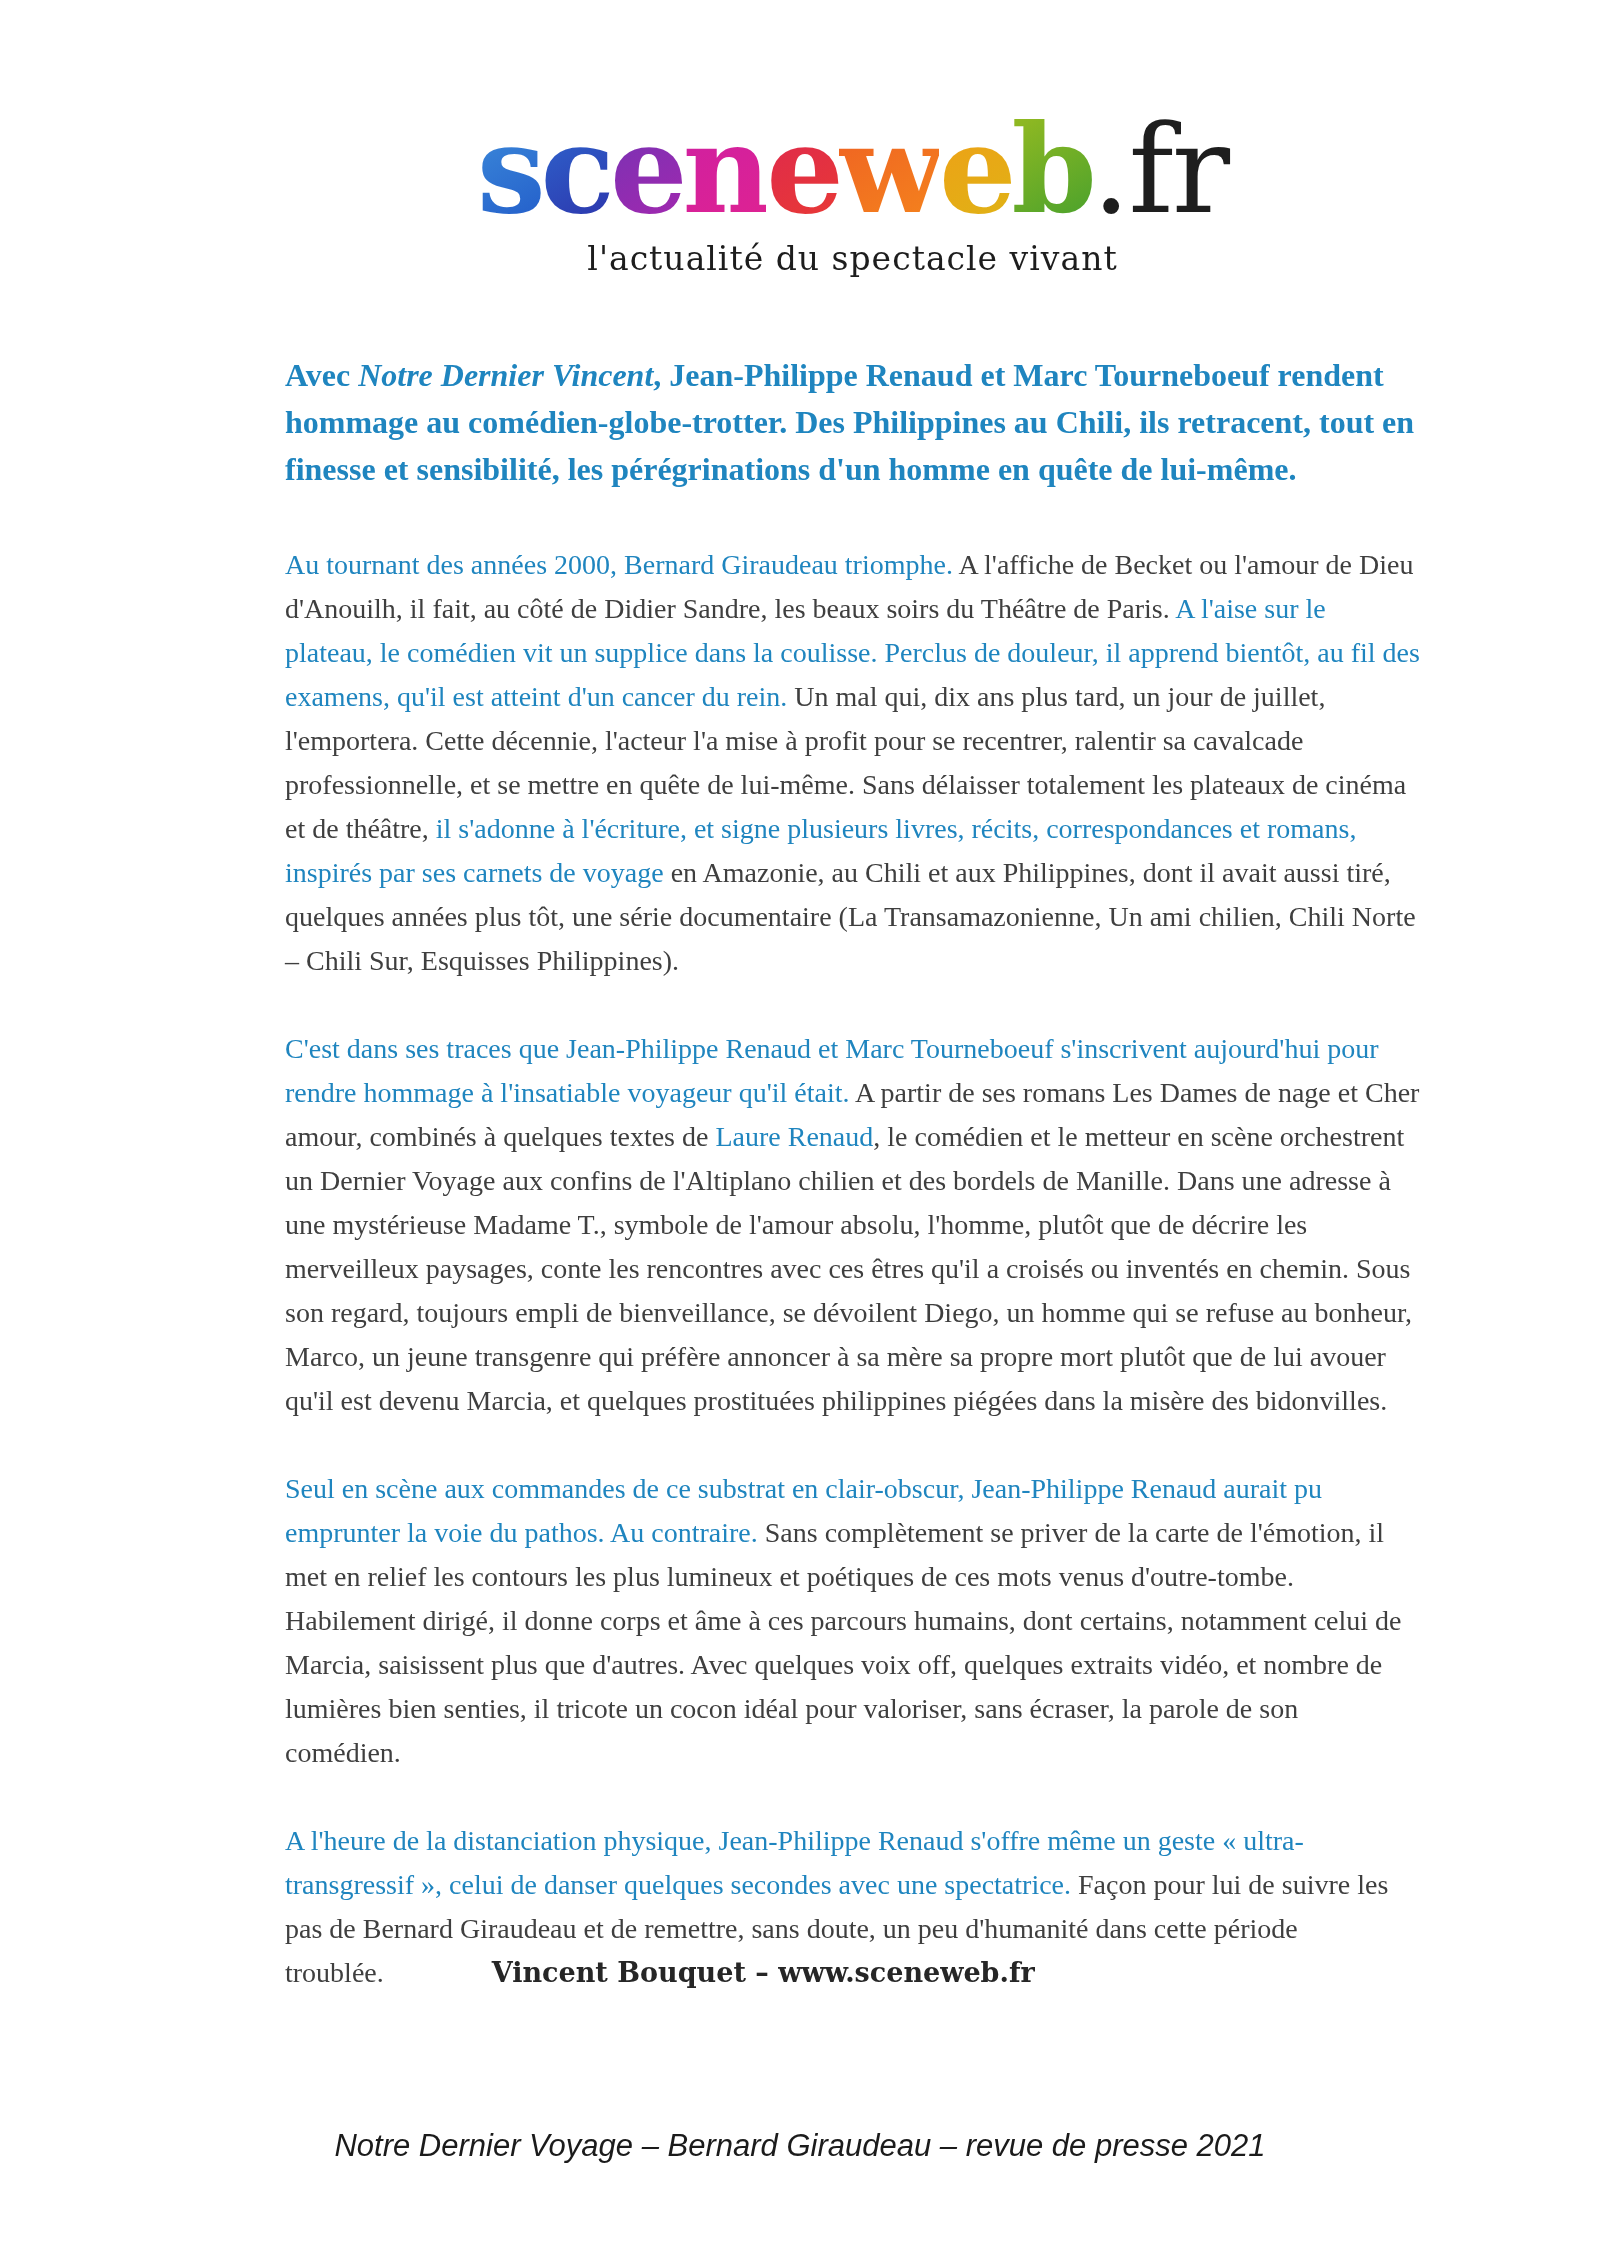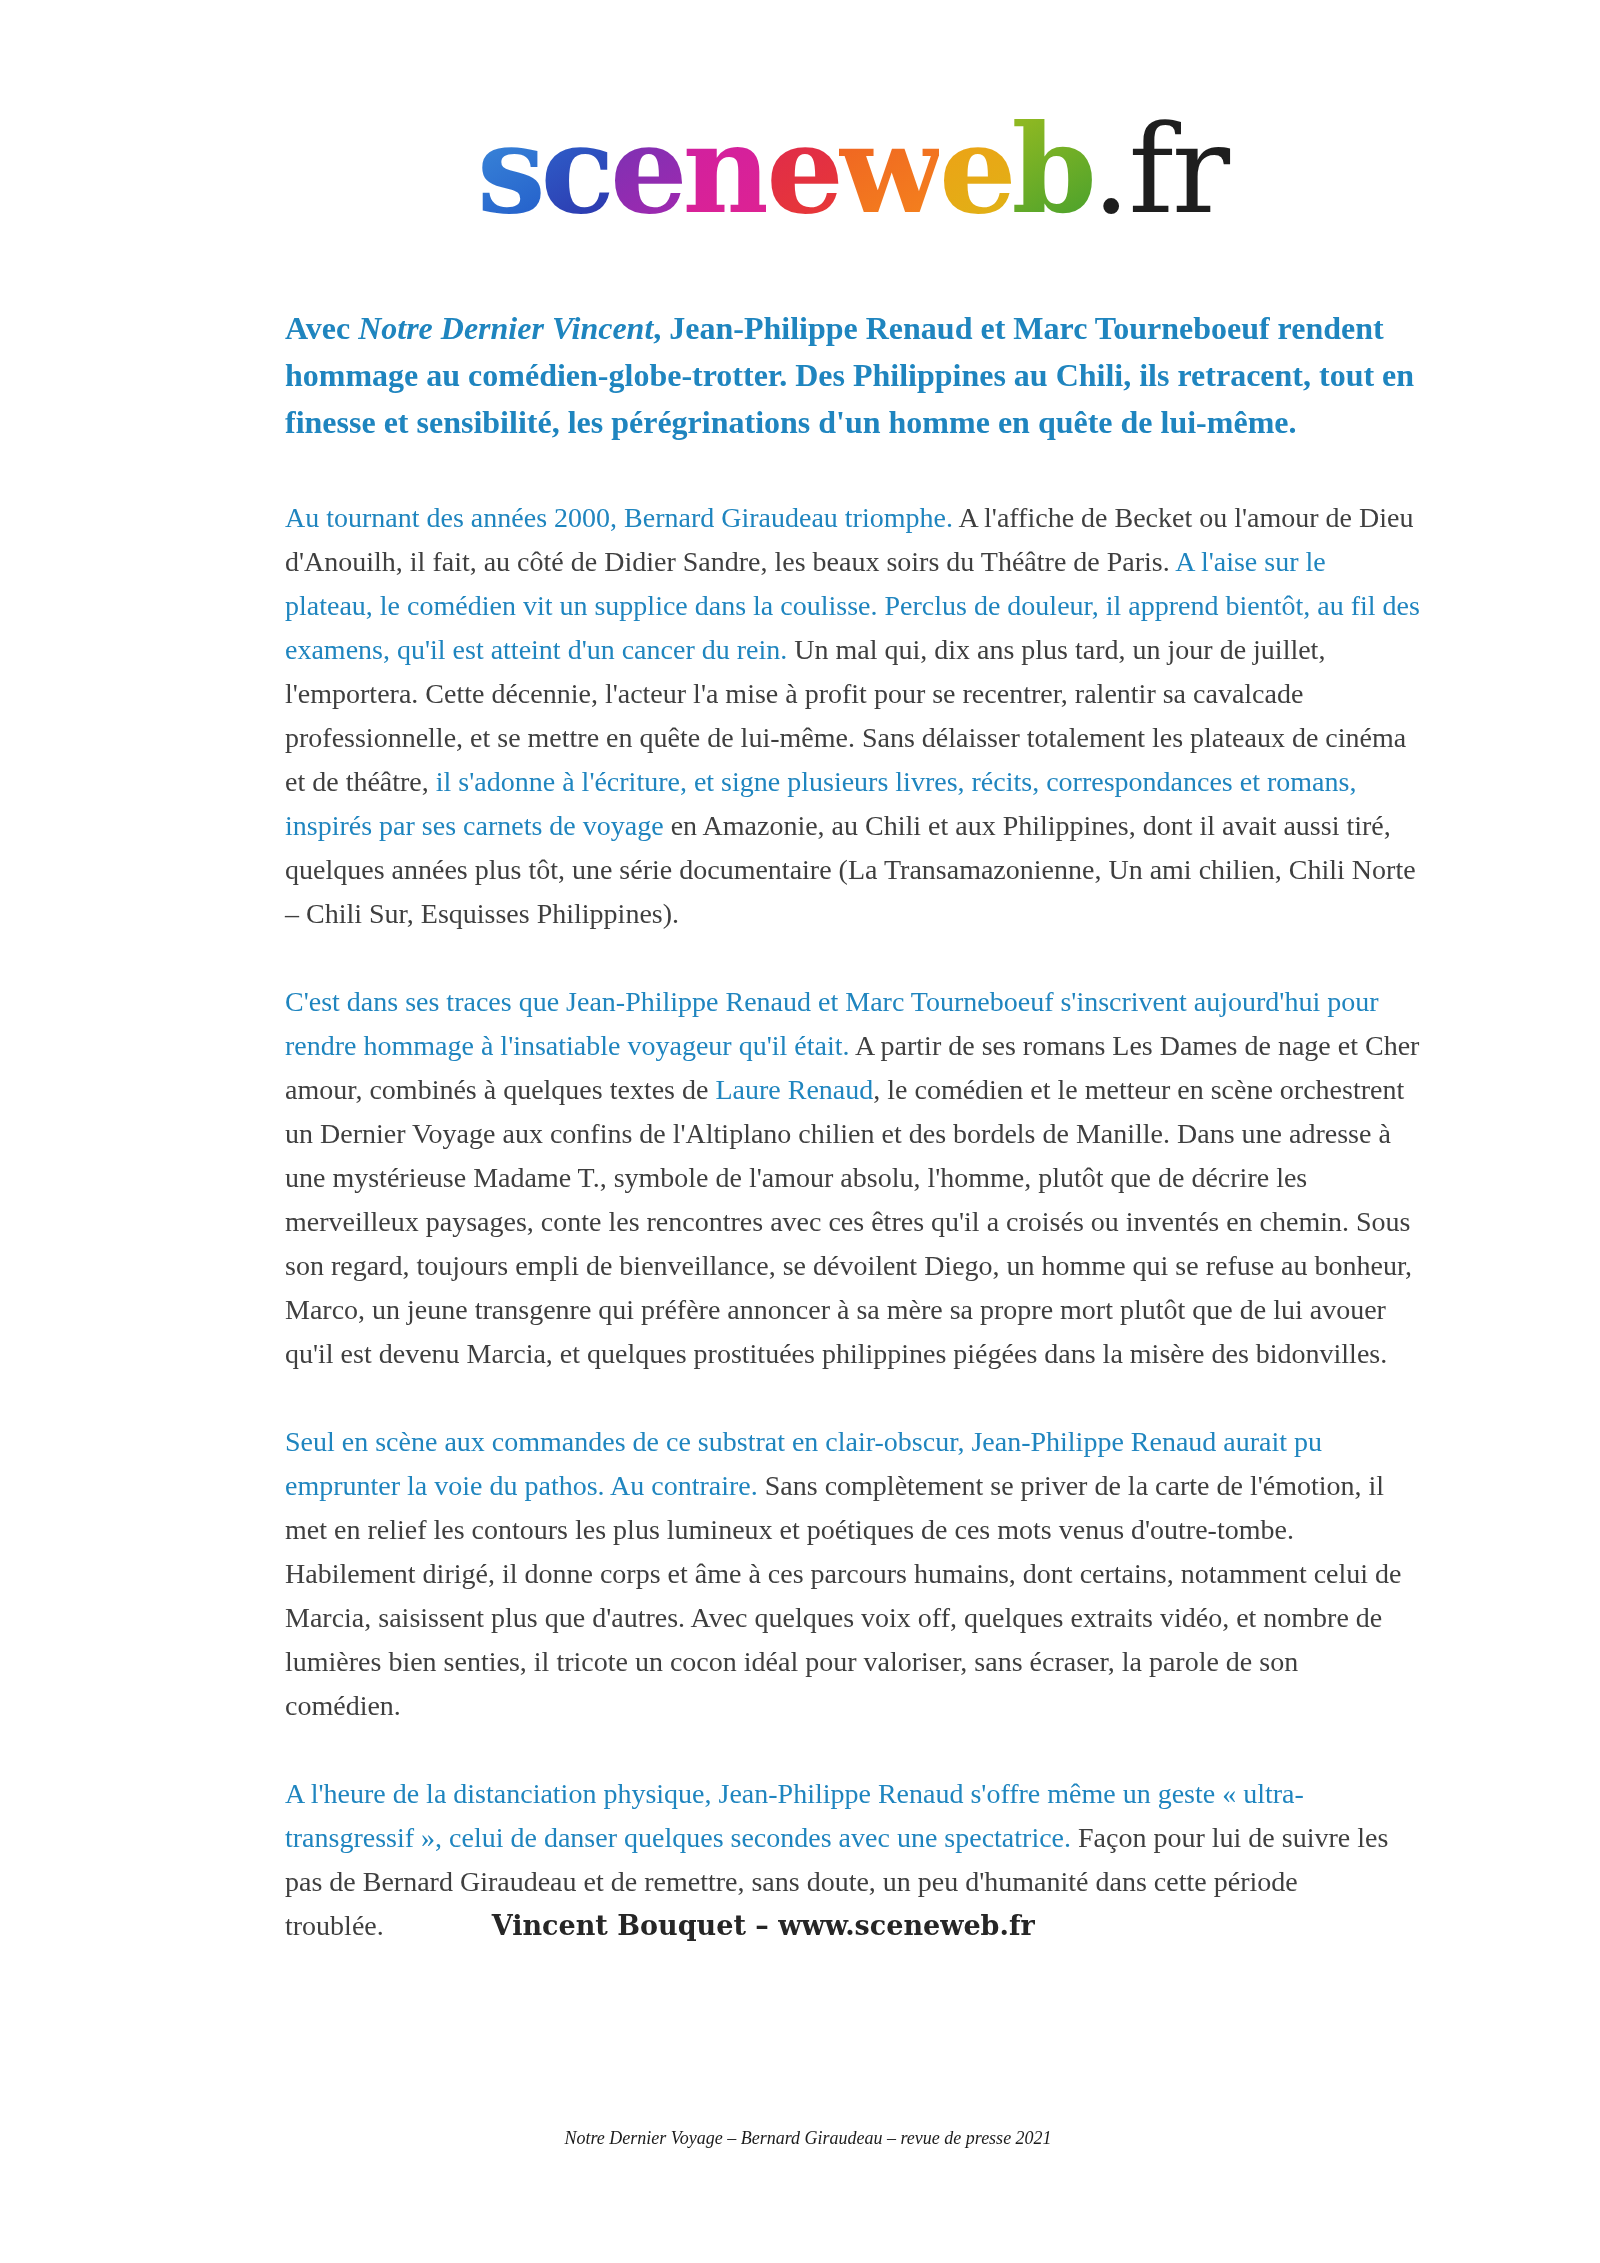--- a/index.html
+++ b/index.html
@@ -81,39 +81,40 @@
     font-weight: 700;
     color: #262626;
     font-size: 27px;
     margin-left: 108px;
     white-space: nowrap;
   }
 
   
   .footer {
     position: absolute;
-    left: 8px;
+    left: 0;
     top: 2128px;
     width: 100%;
     text-align: center;
-    font-family: Liberation Serif, serif;
+    font-family: Liberation Sans, sans-serif;
     font-style: italic;
-    font-size: 18px;
+    font-size: 31px;
     color: #1b1b1b;
   }
 </style>
 </head>
 <body>
 
 <div class="page">
 
   <header class="logo-header">
     <div class="logo-line">
       <span id="logo-word"><span class="logo-letter" style="background-image: linear-gradient(150deg, rgb(65, 147, 221), rgb(32, 88, 200));">s</span><span class="logo-letter" style="background-image: linear-gradient(150deg, rgb(47, 111, 212), rgb(44, 47, 168));">c</span><span class="logo-letter" style="background-image: linear-gradient(150deg, rgb(111, 53, 181), rgb(168, 38, 174));">e</span><span class="logo-letter" style="background-image: linear-gradient(150deg, rgb(204, 31, 164), rgb(224, 35, 144));">n</span><span class="logo-letter" style="background-image: linear-gradient(150deg, rgb(220, 38, 83), rgb(234, 59, 49));">e</span><span class="logo-letter" style="background-image: linear-gradient(150deg, rgb(238, 92, 36), rgb(245, 135, 28));">w</span><span class="logo-letter" style="background-image: linear-gradient(150deg, rgb(242, 156, 23), rgb(221, 181, 21));">e</span><span class="logo-letter" style="background-image: linear-gradient(150deg, rgb(157, 189, 32), rgb(63, 158, 46));">b</span></span><span class="logo-tld">.fr</span>
     </div>
+    <div class="tagline">l'actualité du spectacle vivant</div>
   </header>
 
   <main class="article">
       <p class="para lead"><span class="seg-lead">Avec </span><span class="seg-lead_italic">Notre Dernier Vincent</span><span class="seg-lead">, Jean-Philippe Renaud et Marc Tourneboeuf rendent hommage au comédien-globe-trotter. Des Philippines au Chili, ils retracent, tout en finesse et sensibilité, les pérégrinations d'un homme en quête de lui-même.</span></p>
       <p class="para body"><span class="seg-accent">Au tournant des années 2000, Bernard Giraudeau triomphe. </span><span class="seg-plain">A l'affiche de </span><span class="seg-italic">Becket ou l'amour de Dieu</span><span class="seg-plain"> d'Anouilh, il fait, au côté de Didier Sandre, les beaux soirs du Théâtre de Paris. </span><span class="seg-accent">A l'aise sur le plateau, le comédien vit un supplice dans la coulisse. Perclus de douleur, il apprend bientôt, au fil des examens, qu'il est atteint d'un cancer du rein. </span><span class="seg-plain">Un mal qui, dix ans plus tard, un jour de juillet, l'emportera. Cette décennie, l'acteur l'a mise à profit pour se recentrer, ralentir sa cavalcade professionnelle, et se mettre en quête de lui-même. Sans délaisser totalement les plateaux de cinéma et de théâtre, </span><span class="seg-accent">il s'adonne à l'écriture, et signe plusieurs livres, récits, correspondances et romans, inspirés par ses carnets de voyage</span><span class="seg-plain"> en Amazonie, au Chili et aux Philippines, dont il avait aussi tiré, quelques années plus tôt, une série documentaire (</span><span class="seg-italic">La Transamazonienne</span><span class="seg-plain">, </span><span class="seg-italic">Un ami chilien</span><span class="seg-plain">, </span><span class="seg-italic">Chili Norte – Chili Sur</span><span class="seg-plain">, </span><span class="seg-italic">Esquisses Philippines</span><span class="seg-plain">).</span></p>
       <p class="para body"><span class="seg-accent">C'est dans ses traces que Jean-Philippe Renaud et Marc Tourneboeuf s'inscrivent aujourd'hui pour rendre hommage à l'insatiable voyageur qu'il était. </span><span class="seg-plain">A partir de ses romans </span><span class="seg-italic">Les Dames de nage</span><span class="seg-plain"> et </span><span class="seg-italic">Cher amour</span><span class="seg-plain">, combinés à quelques textes de </span><span class="seg-accent">Laure Renaud</span><span class="seg-plain">, le comédien et le metteur en scène orchestrent un </span><span class="seg-italic">Dernier Voyage</span><span class="seg-plain"> aux confins de l'Altiplano chilien et des bordels de Manille. Dans une adresse à une mystérieuse Madame T., symbole de l'amour absolu, l'homme, plutôt que de décrire les merveilleux paysages, conte les rencontres avec ces êtres qu'il a croisés ou inventés en chemin. Sous son regard, toujours empli de bienveillance, se dévoilent Diego, un homme qui se refuse au bonheur, Marco, un jeune transgenre qui préfère annoncer à sa mère sa propre mort plutôt que de lui avouer qu'il est devenu Marcia, et quelques prostituées philippines piégées dans la misère des bidonvilles.</span></p>
       <p class="para body"><span class="seg-accent">Seul en scène aux commandes de ce substrat en clair-obscur, Jean-Philippe Renaud aurait pu emprunter la voie du pathos. Au contraire. </span><span class="seg-plain">Sans complètement se priver de la carte de l'émotion, il met en relief les contours les plus lumineux et poétiques de ces mots venus d'outre-tombe. Habilement dirigé, il donne corps et âme à ces parcours humains, dont certains, notamment celui de Marcia, saisissent plus que d'autres.  Avec quelques voix off, quelques extraits vidéo, et nombre de lumières bien senties, il tricote un cocon idéal pour valoriser, sans écraser, la parole de son comédien.</span></p>
       <p class="para body"><span class="seg-accent">A l'heure de la distanciation physique, Jean-Philippe Renaud s'offre même un geste « ultra-transgressif », celui de danser quelques secondes avec une spectatrice. </span><span class="seg-plain">Façon pour lui de suivre les pas de Bernard Giraudeau et de remettre, sans doute, un peu d'humanité dans cette période troublée.</span><span class="seg-signature">Vincent Bouquet – www.sceneweb.fr</span></p>
     </main>
 

